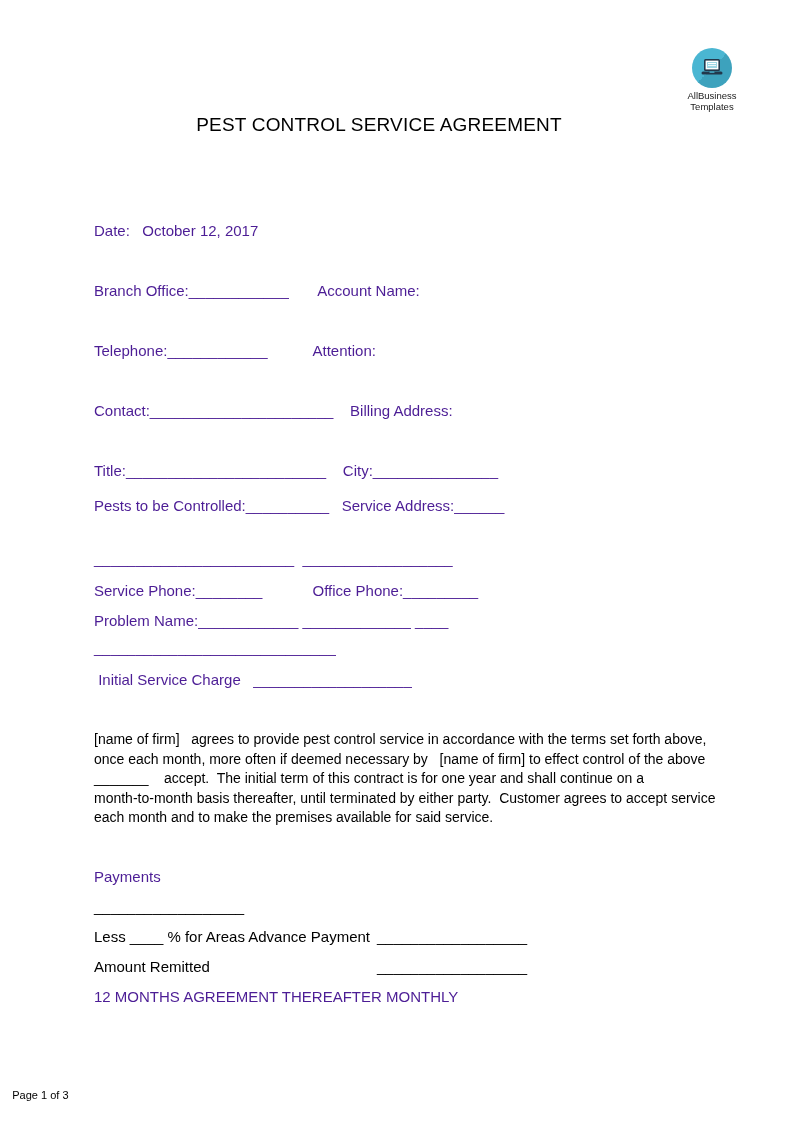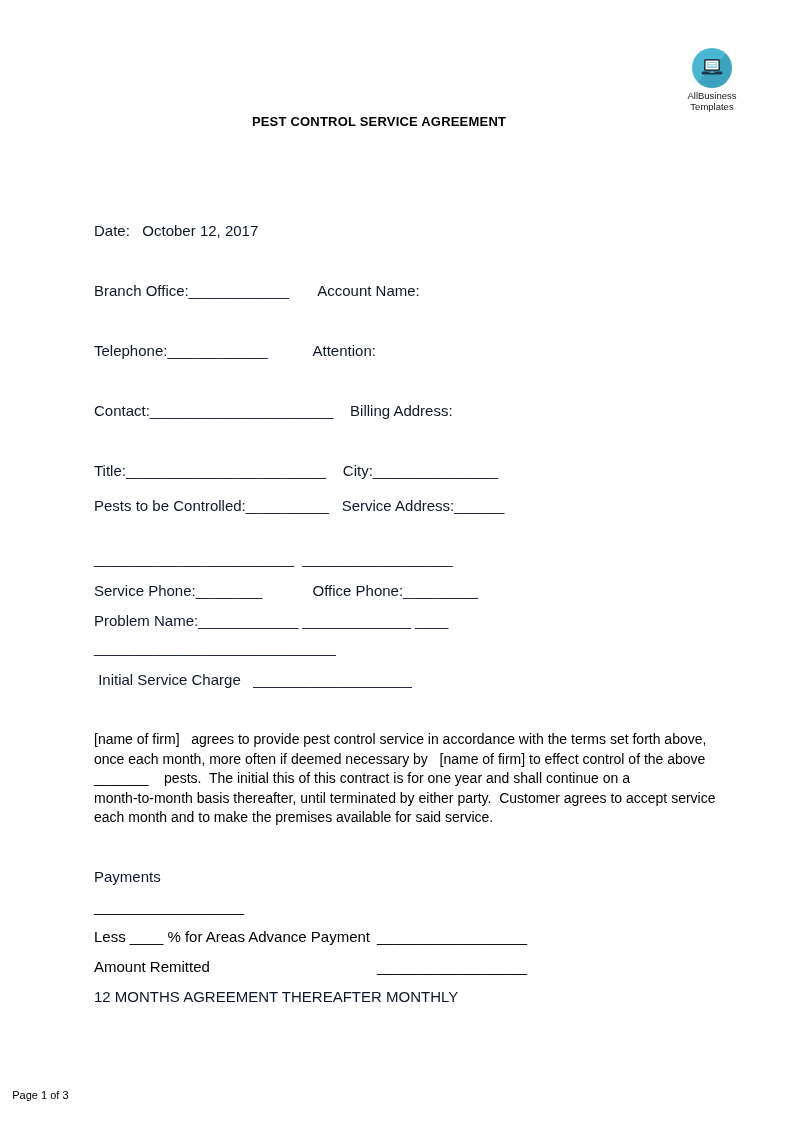--- a/index.html
+++ b/index.html
@@ -13,30 +13,30 @@
     color: #000000;
     overflow: hidden;
     margin-top: 16px;
   }
   .txt {
     position: absolute;
     left: 94px;
     font-size: 15px;
     line-height: 20px;
     white-space: pre;
-    color: #0f172a;
+    color: #4c1d95;
   }
   .page-title {
     position: absolute;
     top: 98px;
     left: 0;
     width: 100%;
     text-align: center;
-    font-size: 13px;
-    font-weight: bold;
+    font-size: 19px;
+    font-weight: normal;
     letter-spacing: 0.2px;
     white-space: pre;
   }
   
   .logo { position: absolute; top: 32px; left: 672px; width: 80px; text-align: center; }
   .logo-circle {
     position: relative;
     width: 40px; height: 40px;
     margin: 0 auto;
     border-radius: 50%;
@@ -104,21 +104,21 @@
   <div class="txt" style="top:480px">Pests to be Controlled:__________   Service Address:______</div>
   <div class="txt" style="top:533px">________________________  __________________</div>
   <div class="txt" style="top:565px">Service Phone:________            Office Phone:_________</div>
   <div class="txt" style="top:595px">Problem Name:____________ _____________ ____</div>
   <div class="txt" style="top:622px">_____________________________</div>
   <div class="txt" style="top:654px"> Initial Service Charge   ___________________</div>
 
   <div class="paragraph">
     <div class="pline">[name of firm]   agrees to provide pest control service in accordance with the terms set forth above,</div>
     <div class="pline">once each month, more often if deemed necessary by   [name of firm] to effect control of the above</div>
-    <div class="pline">_______    pests.  The initial this of this contract is for one year and shall continue on a</div>
+    <div class="pline">_______    accept.  The initial term of this contract is for one year and shall continue on a</div>
     <div class="pline">month-to-month basis thereafter, until terminated by either party.  Customer agrees to accept service</div>
     <div class="pline">each month and to make the premises available for said service.</div>
   </div>
 
   <div class="txt" style="top:851px">Payments</div>
 
   <div class="pay-row" style="top:881px">
     <span class="pay-line">__________________</span>
   </div>
   <div class="pay-row" style="top:911px">

